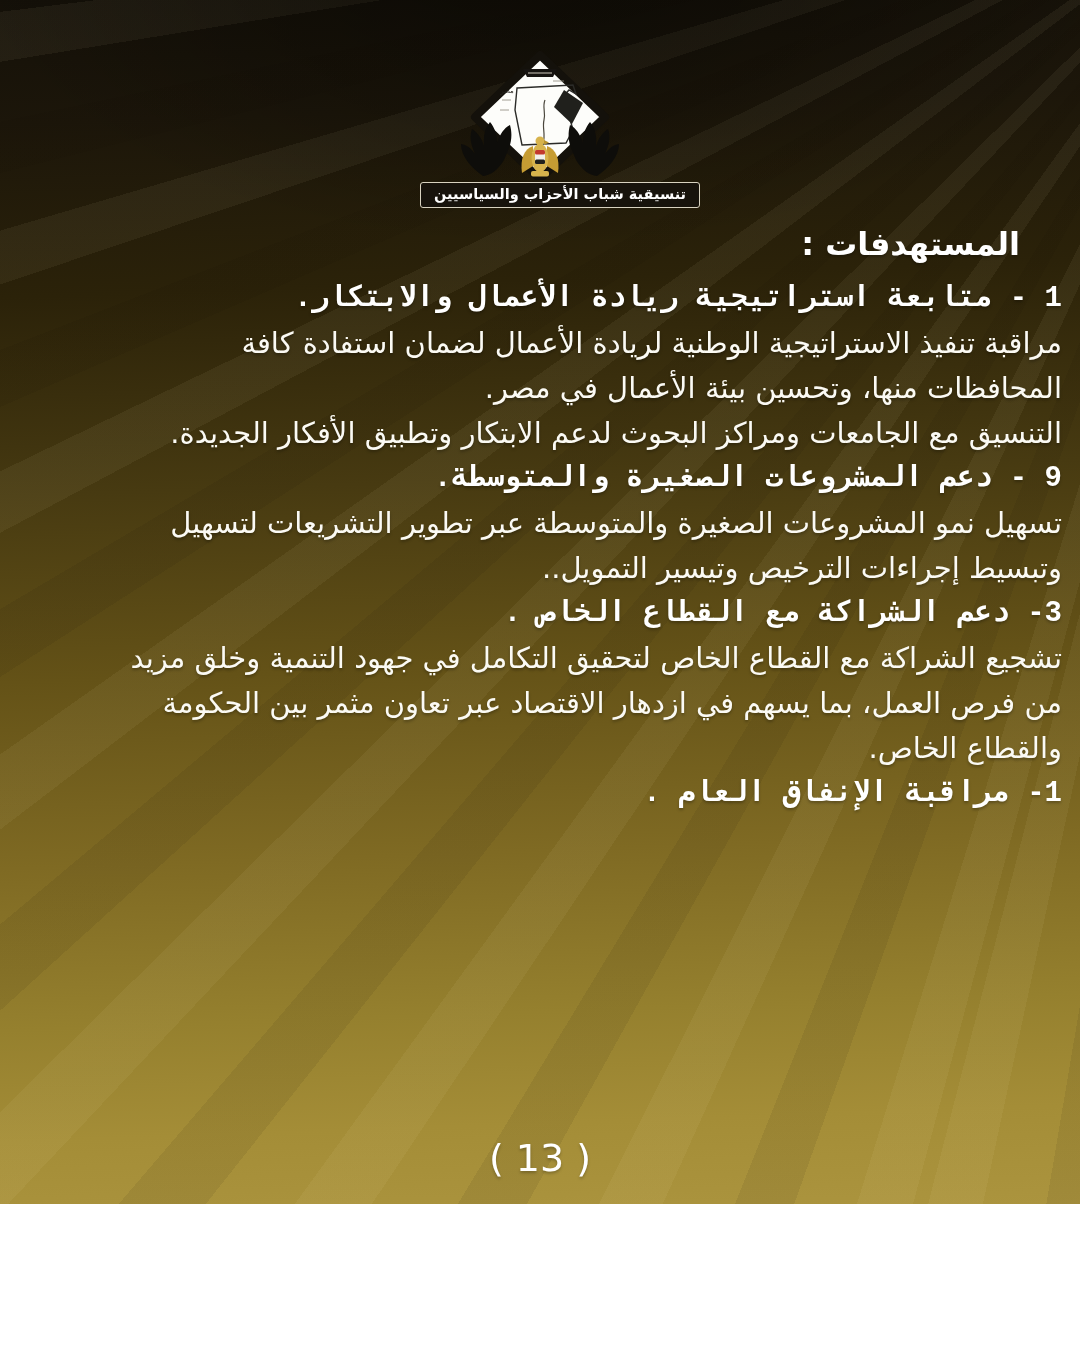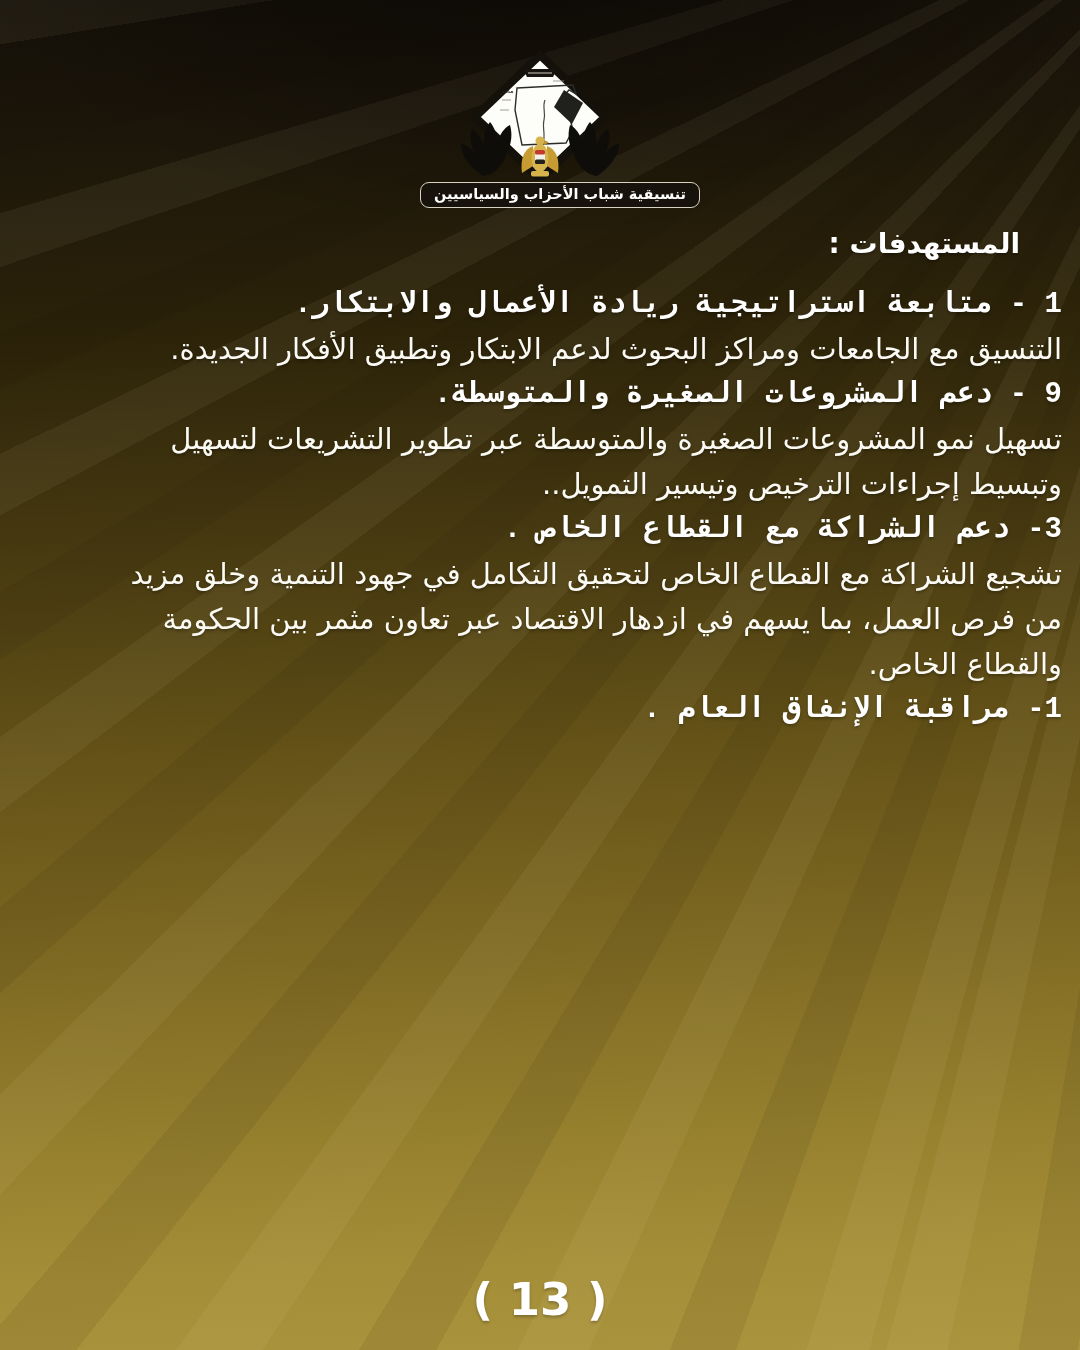--- a/index.html
+++ b/index.html
@@ -1,18 +1,18 @@
 <!DOCTYPE html>
 <html lang="ar"><head>
 <meta charset="utf-8">
 <style>
   html,body{margin:0;padding:0;}
   .page{
     position:relative;
-    width:1080px;height:1350px;
+    width:1080px;height:1204px;
     overflow:hidden;
     font-family:"DejaVu Sans", sans-serif;
     background:linear-gradient(178deg,
       #141008 0%, #1c160a 10%, #2b2209 24%,
       #473a11 40%, #645217 55%, #7f6a23 70%,
       #95802e 83%, #a48d37 92%, #ab943e 100%);
   }
   
   .page::before{
     content:"";position:absolute;inset:0;pointer-events:none;
@@ -29,55 +29,55 @@
   .logo-block{
     position:absolute;top:50px;left:50%;transform:translateX(-50%);
     width:240px;text-align:center;z-index:3;
   }
   .logo-banner{
     position:relative;z-index:2;
     display:inline-block;
     margin-top:-24px;
     background:#17130c;
     border:1.5px solid #d8d2c0;
-    border-radius:9px;
+    border-radius:3px;
     color:#ffffff;
     font-size:14.5px;font-weight:bold;
     padding:3px 13px 5px;
     direction:rtl;
     white-space:nowrap;
   }
 
   
   .content{
     position:absolute;top:220px;left:0;right:0;z-index:2;
     direction:rtl;text-align:right;
     padding:0 18px 0 112px;
     color:#fbfaf4;
     text-shadow:0 2px 3px rgba(0,0,0,0.28);
   }
   .title{
-    font-size:28px;font-weight:bold;color:#ffffff;
-    line-height:48px;margin:0 42px 14px 0;
+    font-size:32px;font-weight:bold;color:#ffffff;
+    line-height:48px;margin:0 42px 8px 0;
   }
   .sec-heading{
     font-size:29px;font-weight:bold;color:#ffffff;
     line-height:45px;
     font-family:Liberation Mono, monospace;
   }
   .sec-par{
     font-size:29px;font-weight:normal;
     line-height:45px;
   }
 
   
   .page-number{
     position:absolute;bottom:24px;left:0;width:100%;z-index:2;
     text-align:center;direction:ltr;
-    color:#ffffff;font-weight:bold;font-size:45px;
+    color:#ffffff;font-weight:normal;font-size:38px;
     text-shadow:0 2px 3px rgba(0,0,0,0.25);
   }
 </style>
 </head>
 <body>
 
 <div class="page">
 
   <div class="logo-block">
     <svg width="190" height="130" viewBox="0 0 190 130">
@@ -115,20 +115,21 @@
       </g>
     </svg>
     <div class="logo-banner">تنسيقية شباب الأحزاب والسياسيين</div>
   </div>
 
   <main class="content">
     <h1 class="title">المستهدفات :</h1>
 
     <section>
       <div class="sec-heading">1 - متابعة استراتيجية ريادة الأعمال والابتكار.</div>
+      <div class="sec-par">مراقبة تنفيذ الاستراتيجية الوطنية لريادة الأعمال لضمان استفادة كافة المحافظات منها، وتحسين بيئة الأعمال في مصر.</div>
       <div class="sec-par">التنسيق مع الجامعات ومراكز البحوث لدعم الابتكار وتطبيق الأفكار الجديدة.</div>
     </section>
 
     <section>
       <div class="sec-heading">9 - دعم المشروعات الصغيرة والمتوسطة.</div>
       <div class="sec-par">تسهيل نمو المشروعات الصغيرة والمتوسطة عبر تطوير التشريعات لتسهيل وتبسيط إجراءات الترخيص وتيسير التمويل..</div>
     </section>
 
     <section>
       <div class="sec-heading">3- دعم الشراكة مع  القطاع الخاص .</div>

